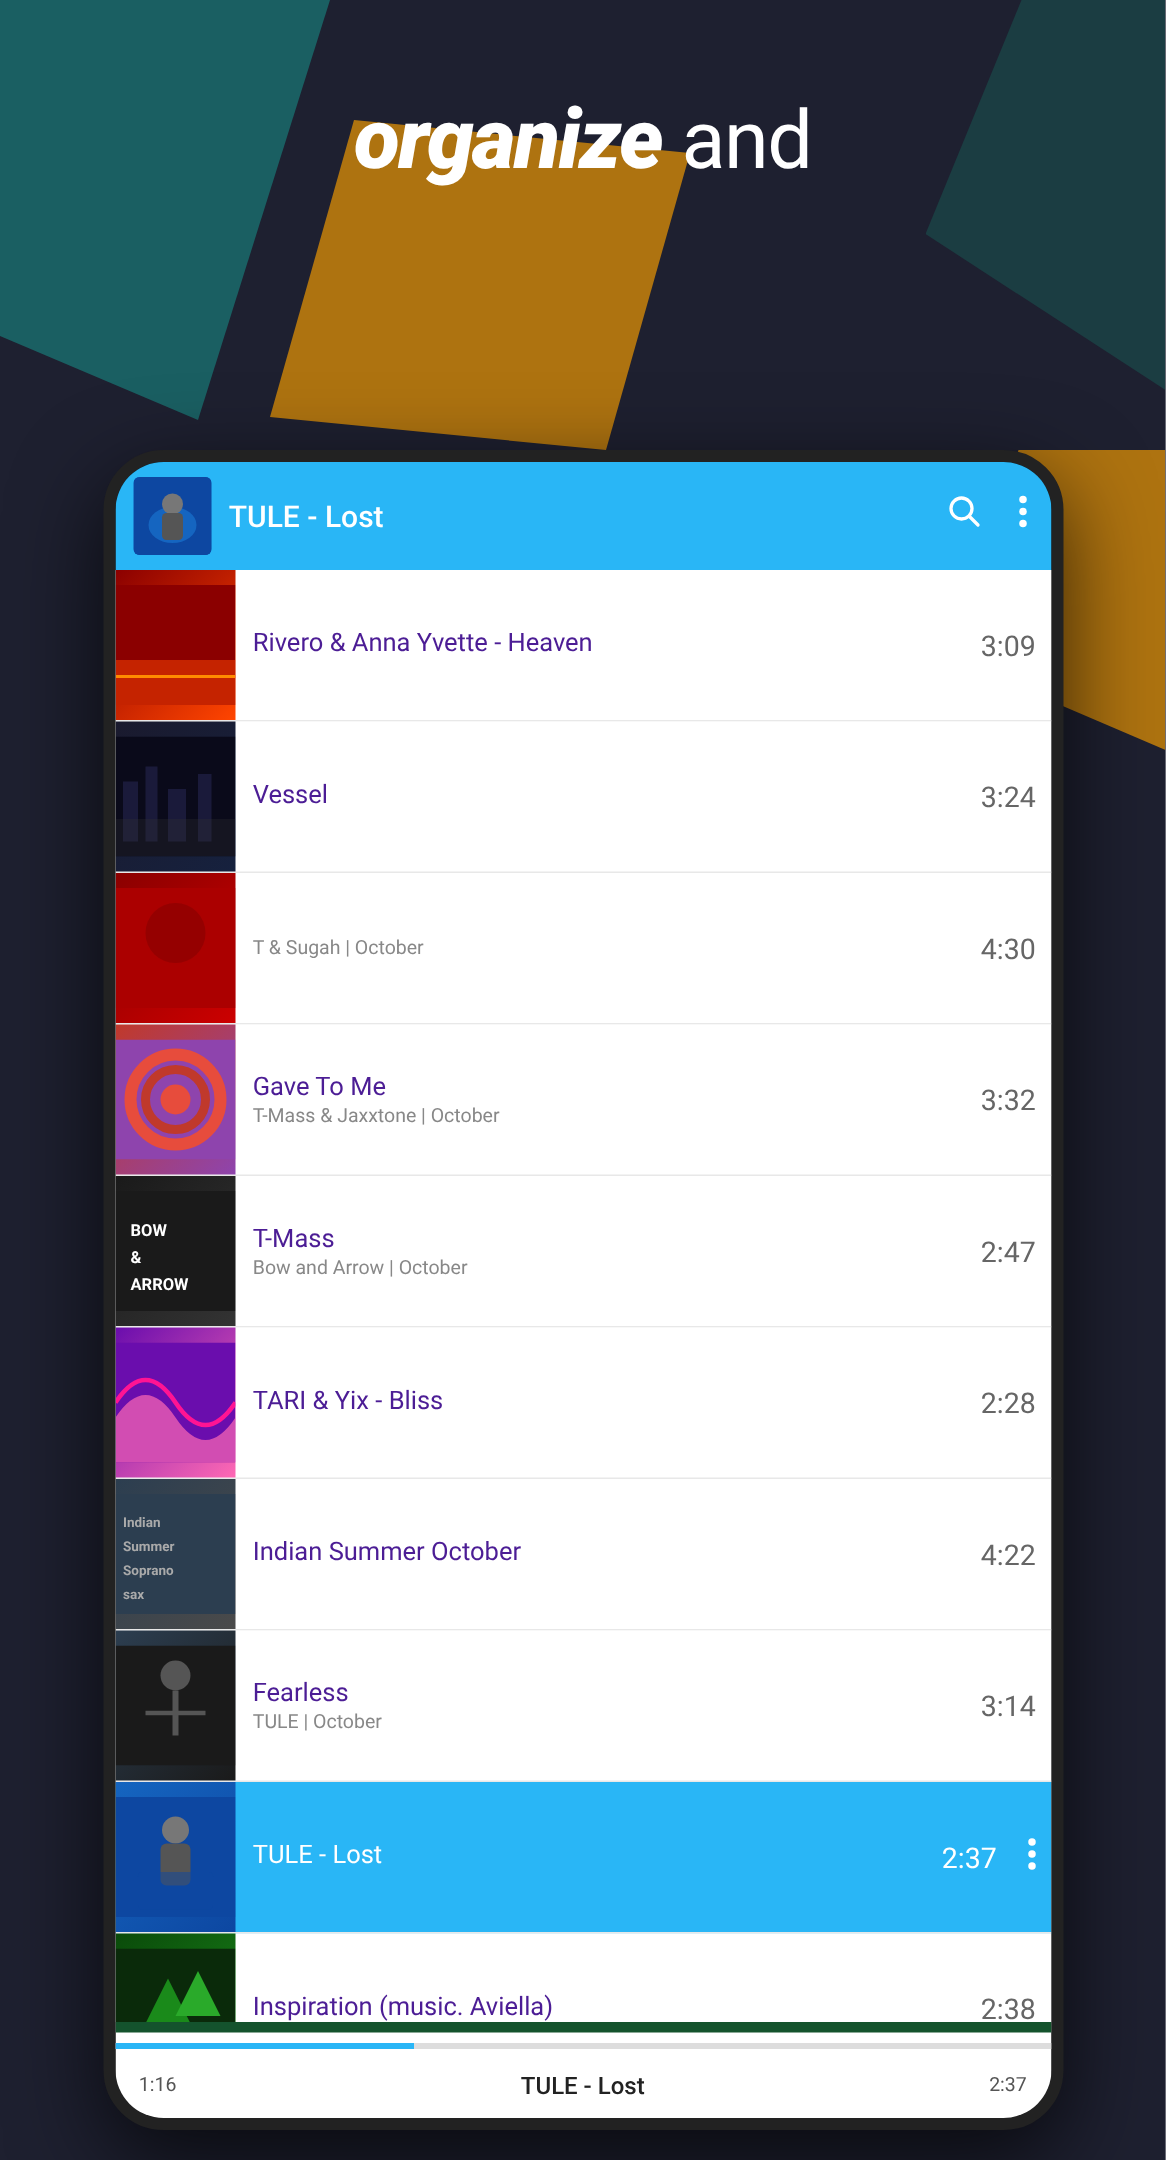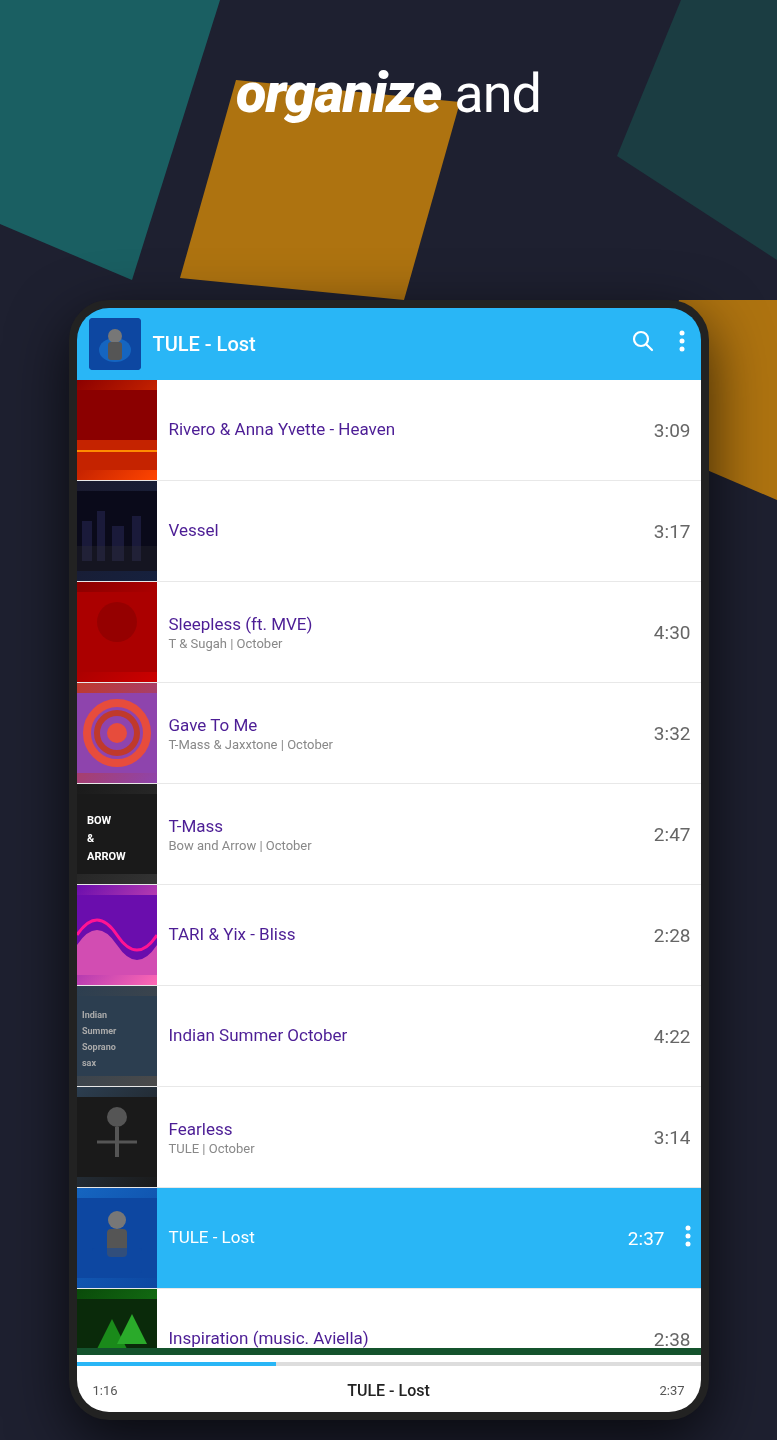--- a/index.html
+++ b/index.html
@@ -349,33 +349,32 @@
             <rect x="20" y="20" width="8" height="50" fill="#1a1a3a"></rect>
             <rect x="35" y="35" width="12" height="35" fill="#1a1a3a"></rect>
             <rect x="55" y="25" width="9" height="45" fill="#1a1a3a"></rect>
             <rect x="0" y="55" width="80" height="25" fill="#333" opacity="0.3"></rect>
           </svg>
         </div>
     <div class="track-info">
       <div class="track-title">Vessel</div>
 
     </div>
-    <div class="track-duration">3:17</div>
+    <div class="track-duration">3:24</div>
 
   </div>
       <div class="track-item">
     <div class="track-thumb thumb-sleepless">
           <svg class="thumb-svg" viewBox="0 0 80 80">
             <rect width="80" height="80" fill="#8B0000"></rect>
             <rect x="0" y="0" width="80" height="80" fill="#cc0000" opacity="0.5"></rect>
             <circle cx="40" cy="30" r="20" fill="#8B0000" opacity="0.7"></circle>
           </svg>
         </div>
     <div class="track-info">
-      <div class="track-title">Sleepless (ft. MVE)</div>
       <div class="track-subtitle">T &amp; Sugah   |   October</div>
     </div>
     <div class="track-duration">4:30</div>
 
   </div>
       <div class="track-item">
     <div class="track-thumb thumb-gave">
           <svg class="thumb-svg" viewBox="0 0 80 80">
             <rect width="80" height="80" fill="#8e44ad"></rect>
             <circle cx="40" cy="40" r="30" fill="none" stroke="#e74c3c" stroke-width="8"></circle>

